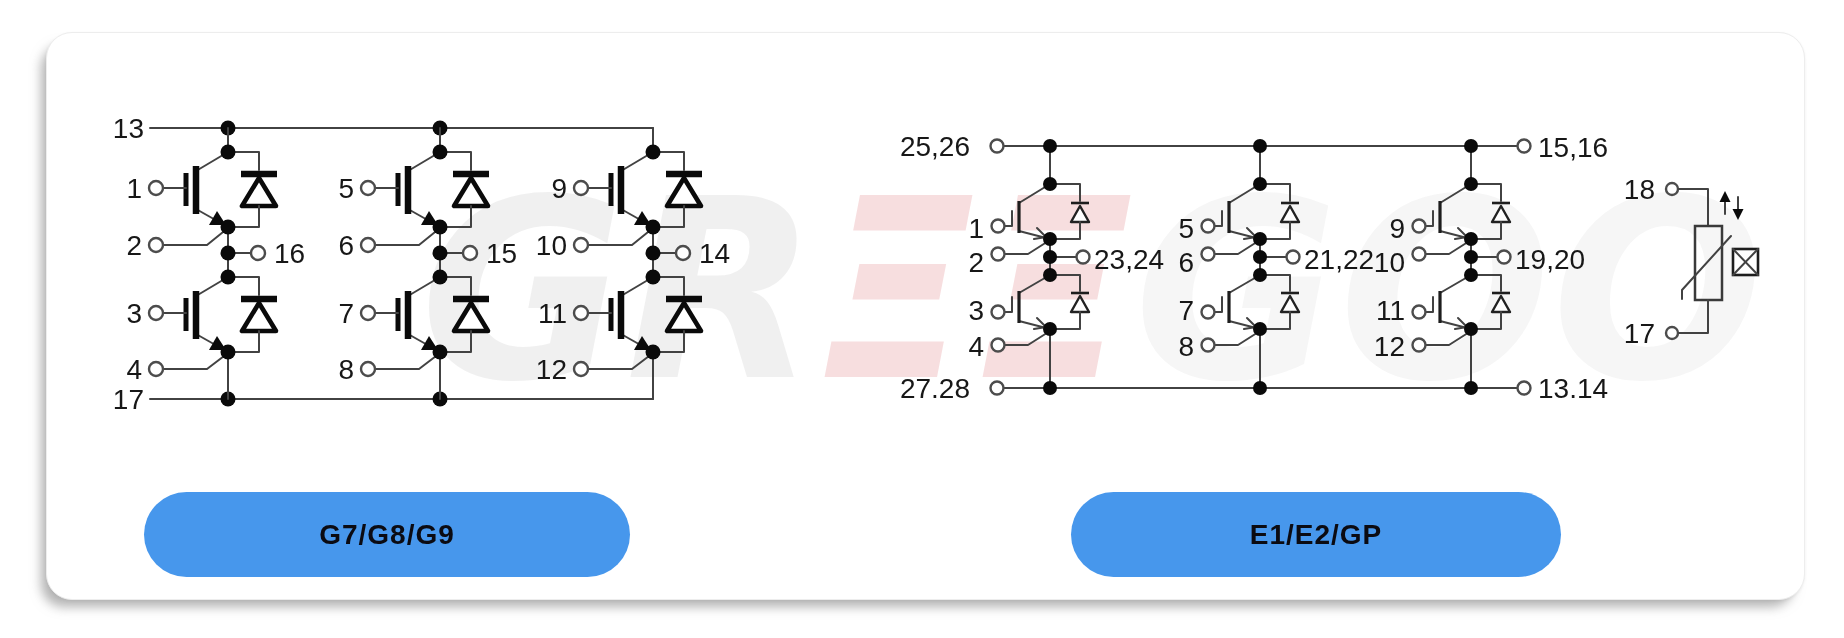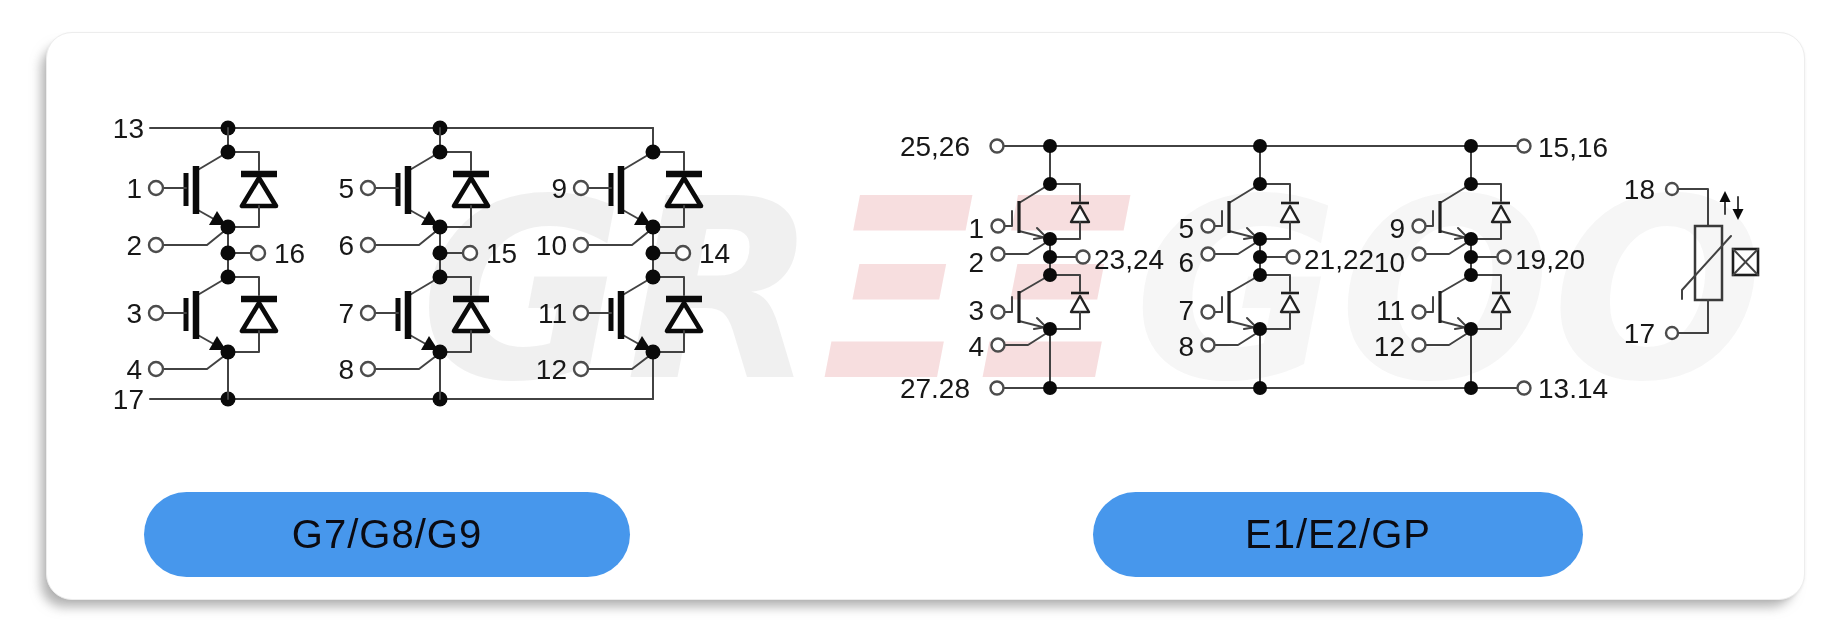--- a/index.html
+++ b/index.html
@@ -30,22 +30,22 @@
   .sch .dot{fill:#0a0a0a;stroke:none;}
   .sch .term{fill:#ffffff;stroke:#4c4c4c;stroke-width:2.4;}
   .sch text{fill:#171717;font-family:"Liberation Sans",sans-serif;font-size:28px;
             dominant-baseline:central;stroke:none;}
   .sch text.end{text-anchor:end;}
   .sch text.start{text-anchor:start;}
 
   .pill{position:absolute;top:492px;height:85px;border-radius:42.5px;background:#4797ec;
         display:flex;align-items:center;justify-content:center;cursor:pointer;}
   .pill-left{left:144px;width:486px;}
-  .pill-right{left:1093px;width:490px;}
-  .pill span{font-weight:normal;font-size:40px;color:#0b0b12;letter-spacing:1px;}
+  .pill-right{left:1071px;width:490px;}
+  .pill span{font-weight:bold;font-size:28px;color:#0b0b12;letter-spacing:1px;}
 </style>
 </head>
 <body>
 
 <div class="card"></div>
 
 <div class="watermark">
   <span class="wm-dark">G</span>
   <span class="wm-dark">R</span>
   <span class="wm-red">Ξ</span>

